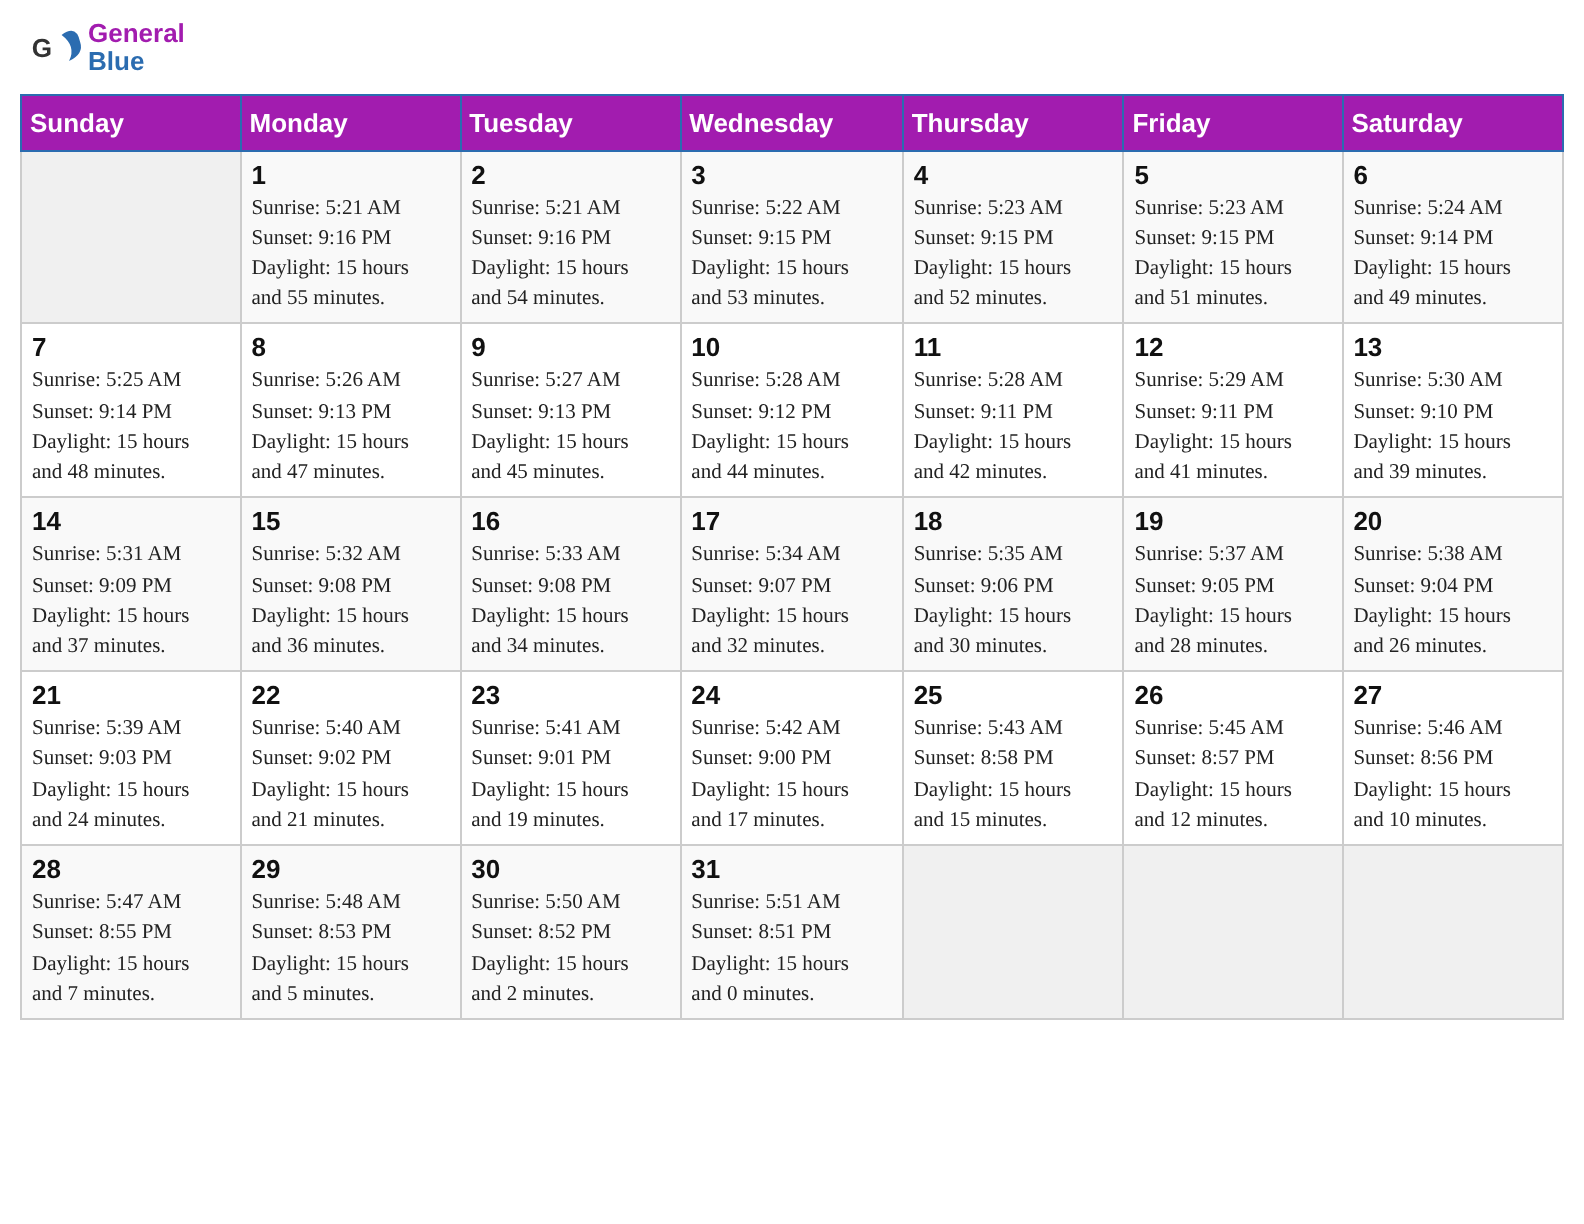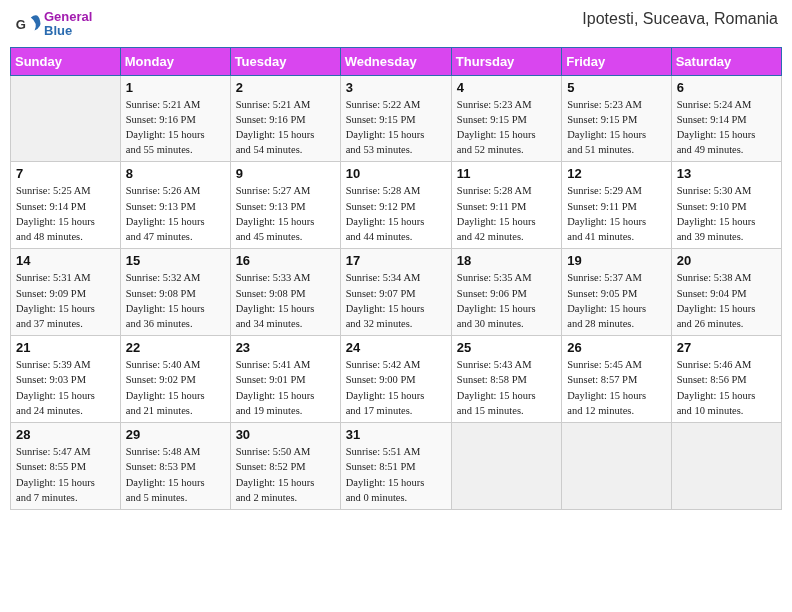--- a/index.html
+++ b/index.html
@@ -41,21 +41,21 @@
     .title-location {
       font-size: 16px;
       color: #333;
     }
     table {
       width: 100%;
       border-collapse: collapse;
       font-size: 11px;
     }
     thead tr th {
-      background-color: #d946ef;
+      background-color: #a21caf;
       color: #fff;
       padding: 6px 4px;
       text-align: left;
       font-size: 13px;
       font-weight: bold;
       border: 1px solid #2b6cb0;
     }
     tbody tr td {
       border: 1px solid #ccc;
       vertical-align: top;
@@ -92,21 +92,20 @@
     <svg class="logo-icon" viewBox="0 0 30 30">
       <text x="2" y="20" font-size="14" font-weight="bold" fill="#333">G</text>
       <path d="M18 8 Q26 2 28 12 Q30 18 22 22 Q26 14 18 8Z" fill="#2b6cb0"></path>
     </svg>
     <div>
       <div style="font-size:13px; color:#a21caf; line-height:1.1;">General</div>
       <div style="font-size:13px; color:#2b6cb0; line-height:1.1; font-weight:bold;">Blue</div>
     </div>
   </div>
   <div class="title-block">
-    <div class="title-location">Ipotesti, Suceava, Romania</div>
   </div>
 </div>
 
 <table>
   <thead>
     <tr>
     <th>Sunday</th>
         <th>Monday</th>
         <th>Tuesday</th>
         <th>Wednesday</th>

